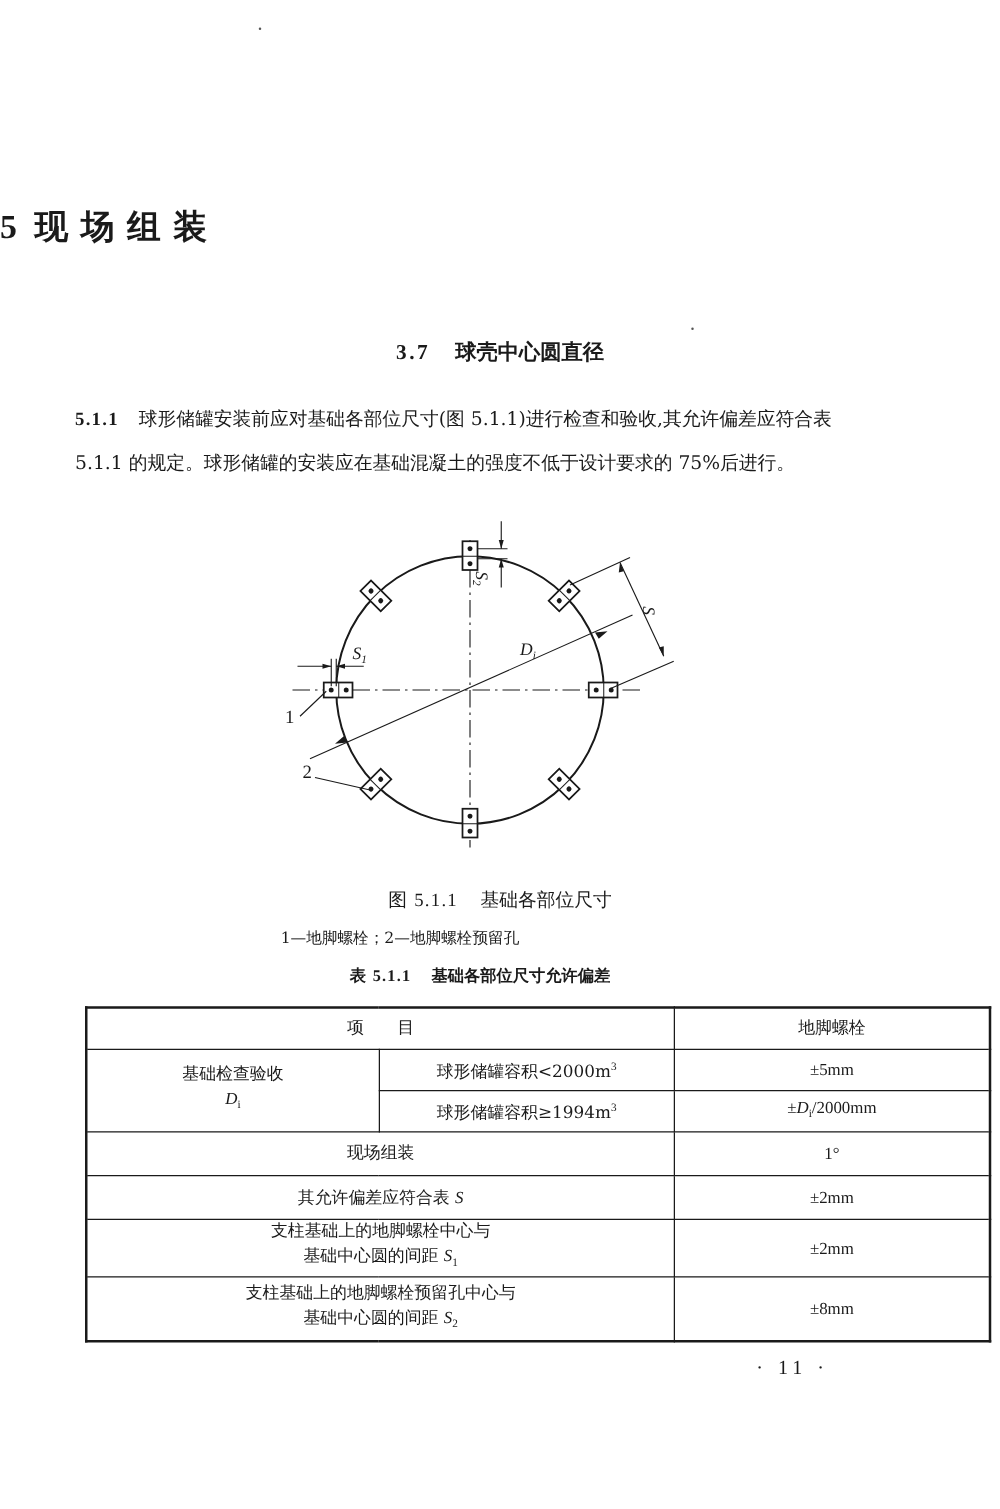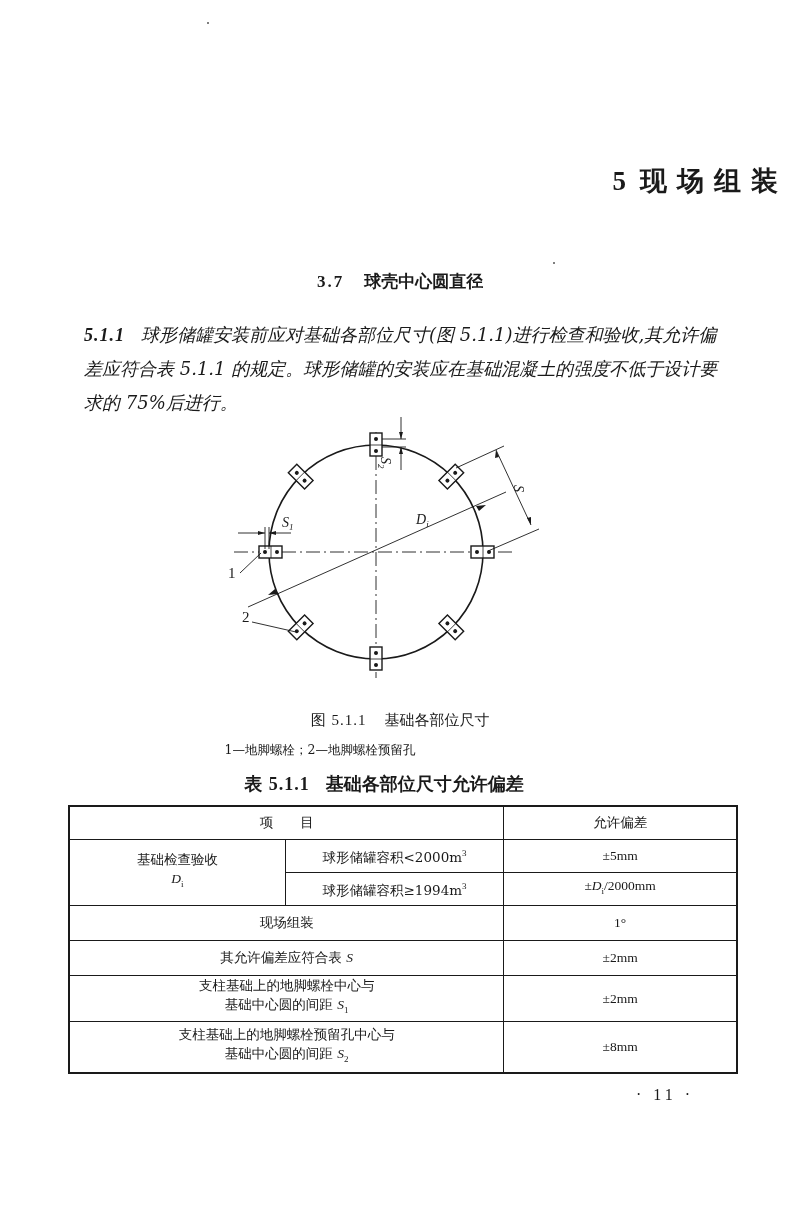--- a/index.html
+++ b/index.html
@@ -1,38 +1,38 @@
 <!DOCTYPE html>
 <html><head>
   <meta charset="utf-8">
   <style>
     html, body { margin: 0; padding: 0; background: #ffffff; }
     body { width: 800px; height: 1207px; position: relative; overflow: hidden;
            font-family: "DejaVu Serif", "Liberation Serif", serif; color: #1a1a1a; }
     .abs { position: absolute; }
-    .chapter-title { left: 0; width: 788px; top: 163px; text-align: right;
+    .chapter-title { left: 0; width: 788px; top: 163px; text-align: left;
                      font-size: 27px; font-weight: bold; letter-spacing: 10px; }
     .chapter-title .num { font-family: "Liberation Serif", serif; margin-right: 14px; letter-spacing: 0; }
     .section-title { left: 0; width: 800px; top: 270px; text-align: center;
                      font-size: 17px; font-weight: bold; }
     .section-title .num { font-family: "Liberation Serif", serif; margin-right: 20px; letter-spacing: 2px; }
-    .para { left: 84px; width: 640px; top: 318px; font-size: 18px; line-height: 34px; font-style: italic; }
+    .para { left: 60px; width: 640px; top: 318px; font-size: 15px; line-height: 34px; }
     .para .clause { font-family: "Liberation Serif", serif; font-weight: bold; margin-right: 16px; letter-spacing: 1px; }
     .fig-caption { left: 0; width: 800px; top: 711px; text-align: center; font-size: 15px; }
     .fig-caption .num { font-family: "Liberation Serif", serif; margin-right: 18px; letter-spacing: 1px; }
     .fig-legend { left: 0; width: 640px; top: 742px; text-align: center; font-size: 12.5px; }
-    .table-caption { left: 0; width: 768px; top: 772px; text-align: center; font-size: 18px; font-weight: bold; }
+    .table-caption { left: 0; width: 768px; top: 772px; text-align: center; font-size: 13px; font-weight: bold; }
     .table-caption .num { font-family: "Liberation Serif", serif; margin-right: 16px; letter-spacing: 1px; }
-    table.spec { position: absolute; left: 68px; top: 805px; width: 670px; border-collapse: collapse;
+    table.spec { position: absolute; left: 68px; top: 805px; width: 725px; border-collapse: collapse;
                  font-size: 13.5px; border: 2px solid #1a1a1a; }
     table.spec td { border: 1px solid #1a1a1a; text-align: center; padding: 0; line-height: 19px; }
     .italic { font-family: "Liberation Serif", serif; font-style: italic; }
     .serif-num { font-family: "Liberation Serif", serif; }
     sub, sup { font-size: 9px; }
-    .page-number { left: 636px; top: 1086px; font-size: 16px; font-family: "Liberation Serif", serif; letter-spacing: 4px; }
+    .page-number { left: 605px; top: 1086px; font-size: 16px; font-family: "Liberation Serif", serif; letter-spacing: 4px; }
     svg.fig { position: absolute; left: 220px; top: 415px; }
     .speck { width: 2px; height: 2px; background: #555; border-radius: 1px; }
   </style>
 </head>
 <body>
 
 <div class="abs speck" style="left:207px;top:22px;"></div>
 <div class="abs speck" style="left:553px;top:262px;"></div>
 
 <div class="abs chapter-title">
@@ -162,21 +162,21 @@
 
 <table class="spec">
   <colgroup>
       <col style="width:205px">
       <col style="width:207px">
       <col style="width:221px">
     </colgroup>
   <tbody>
       <tr style="height:33px">
     <td colspan="2" style="white-space:pre;">项　　目</td>
-    <td>允许偏差</td>
+    <td>地脚螺栓</td>
   </tr>
   <tr style="height:33px">
     <td rowspan="2">
       <div>基础检查验收</div>
       <div><span class="italic">D</span><sub class="serif-num">i</sub></div>
     </td>
     <td><span>球形储罐容积&lt;2000m</span><sup class="serif-num">3</sup></td>
     <td class="serif-num">±5mm</td>
   </tr>
   <tr style="height:33px">

